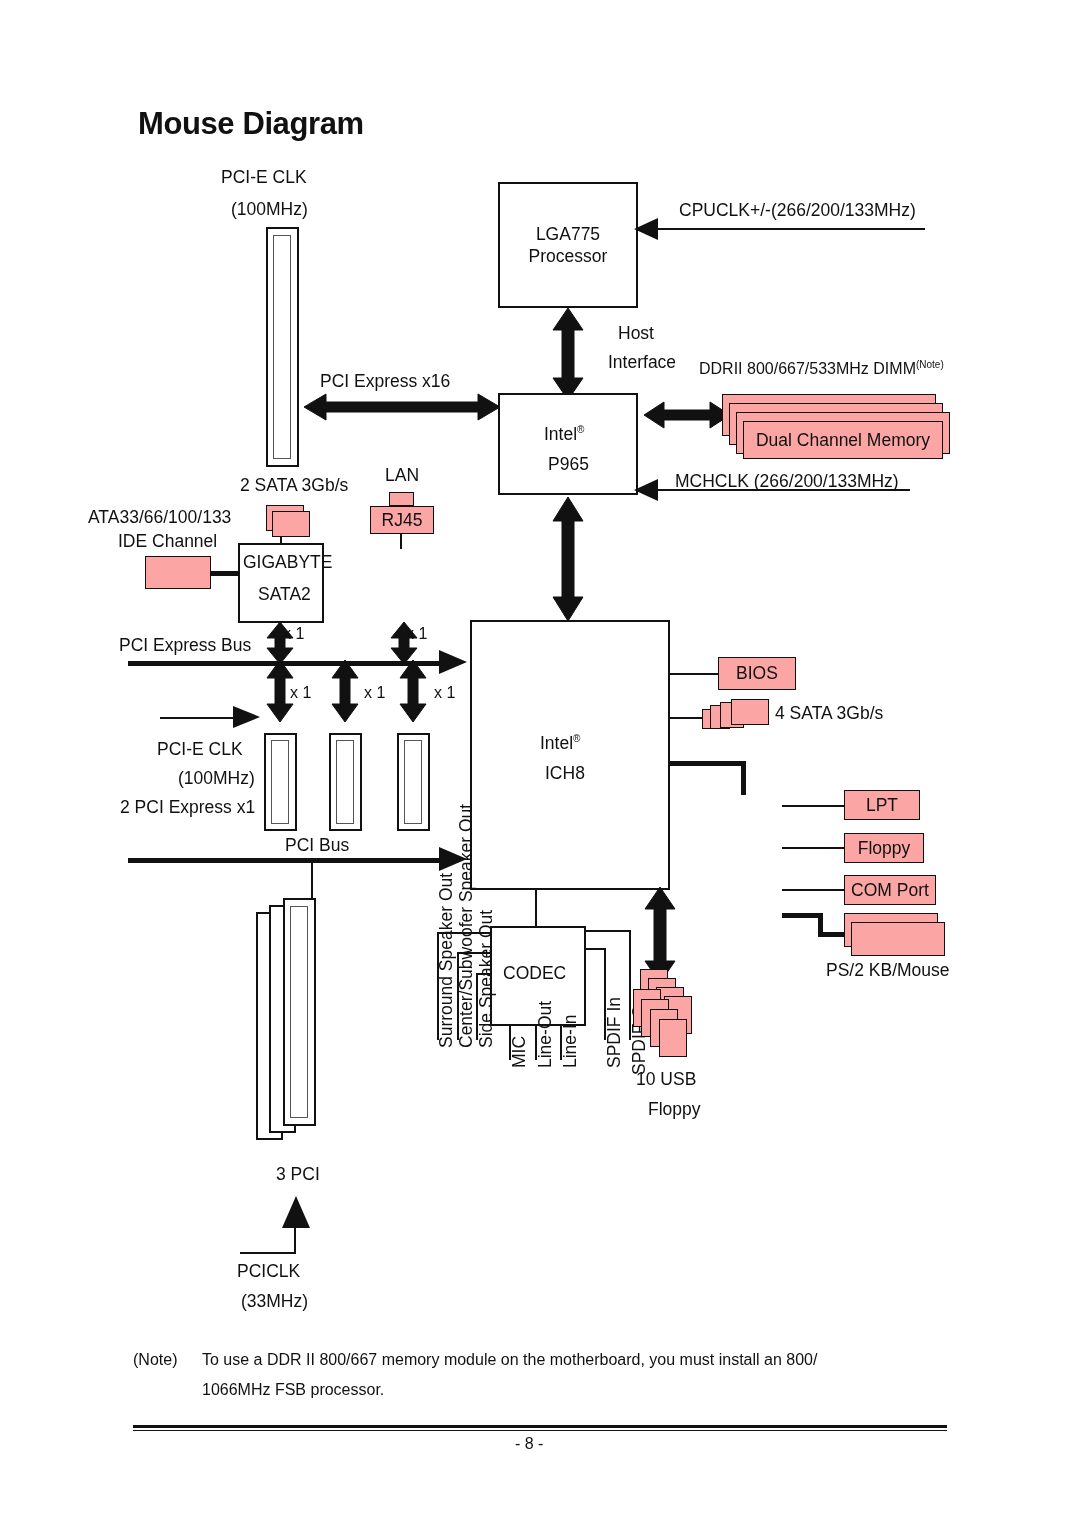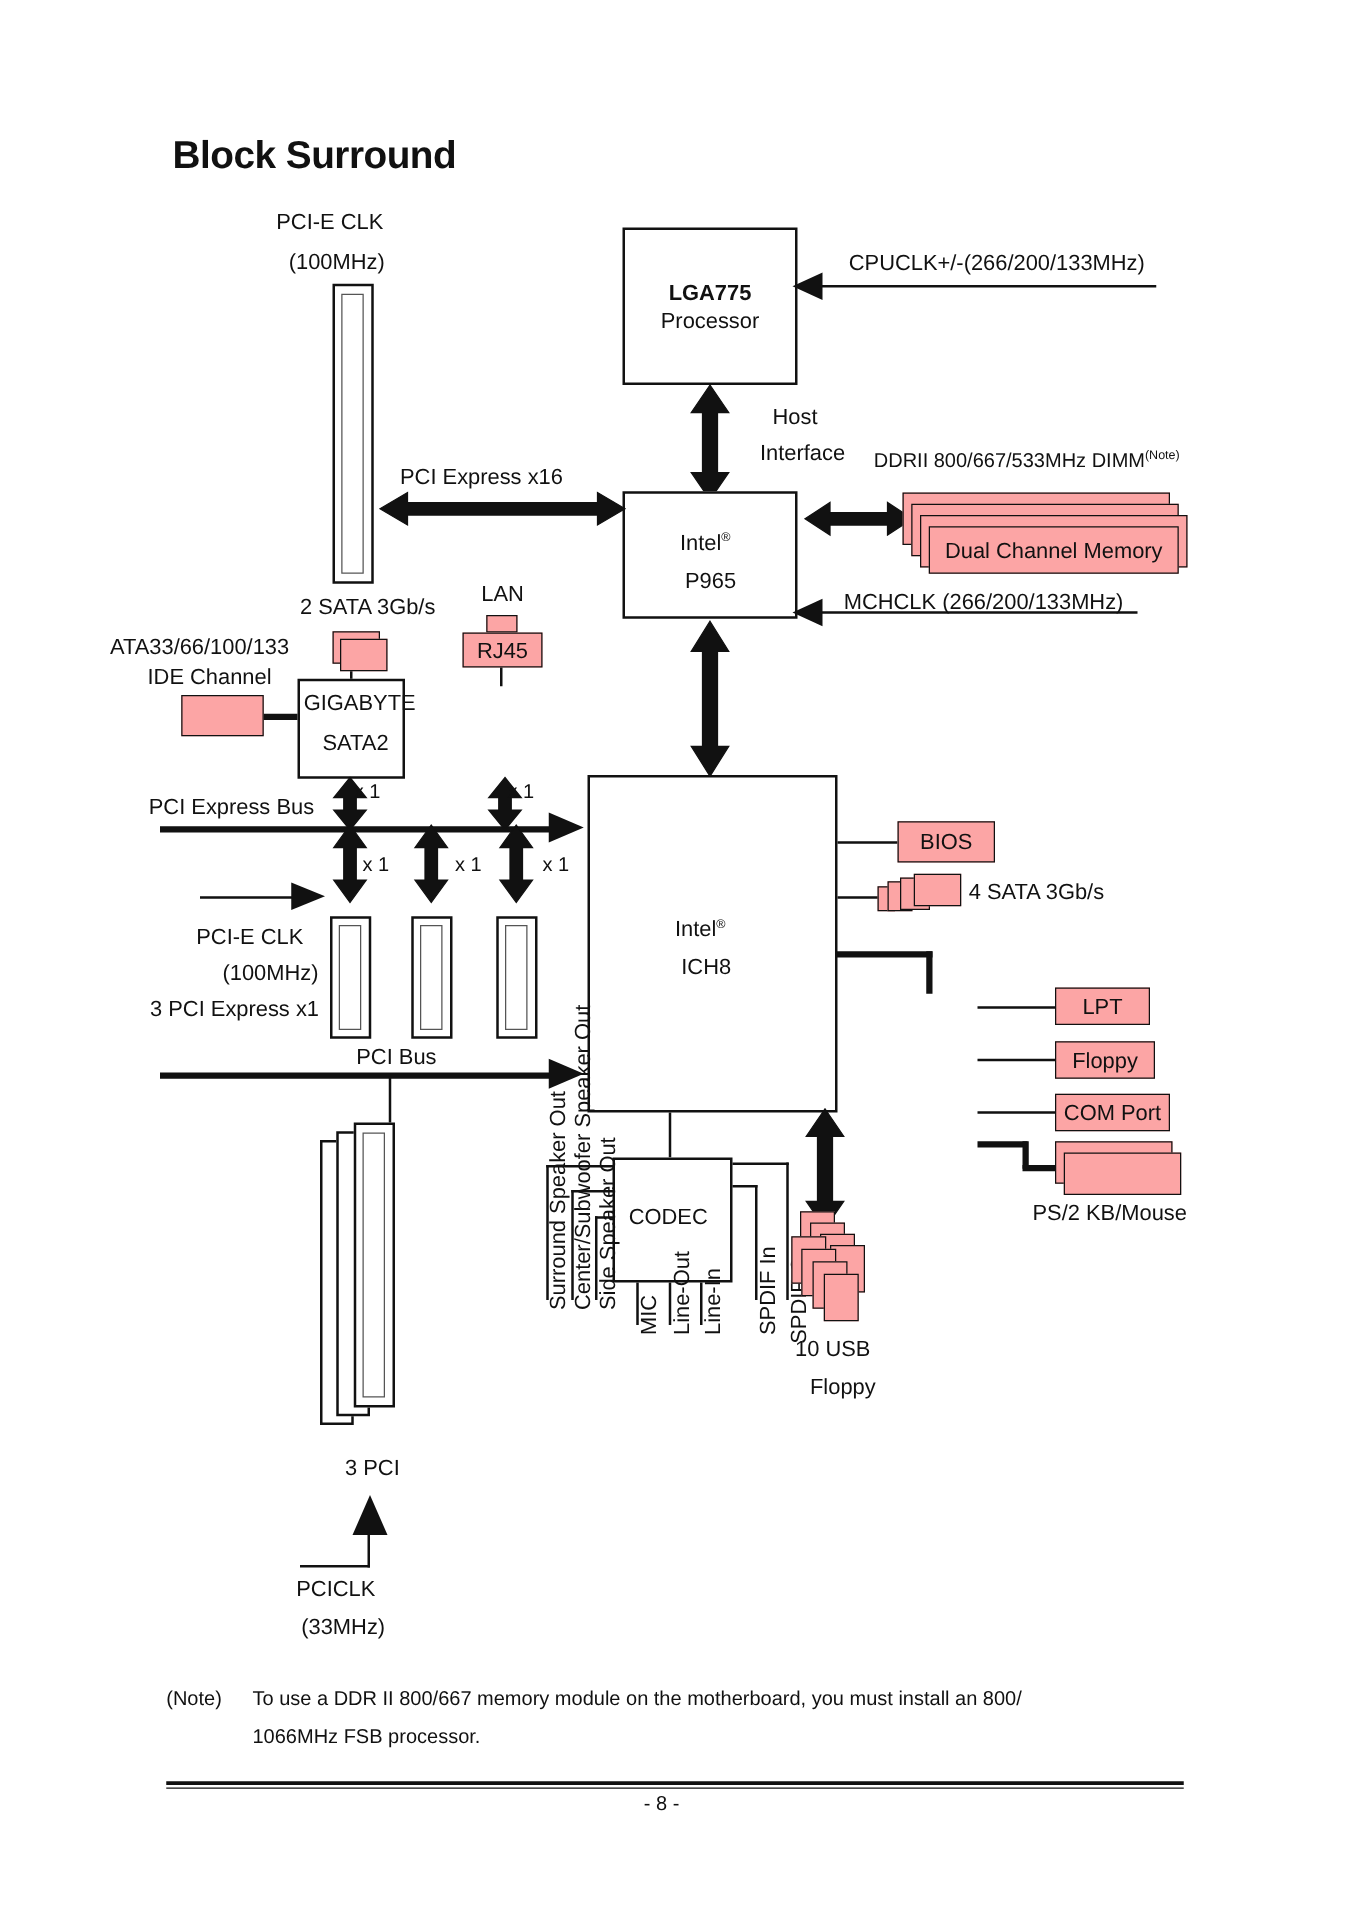--- a/index.html
+++ b/index.html
@@ -21,30 +21,30 @@
   .slotin{position:absolute;border:1.8px solid #555;background:#fff;box-sizing:border-box;}
   svg{position:absolute;overflow:visible;}
   .rot{transform-origin:0 0;}
   .footrule{position:absolute;background:#111;}
 </style>
 </head>
 <body>
 
 <div id="stage">
 
-  <div class="t title" style="left:138px;top:108px;">Block Surround</div>
+  <div class="t title" style="left:138px;top:108px;">Mouse Diagram</div>
 
   <div class="t lbl" style="left:221px;top:168px;">PCI-E CLK</div>
   <div class="t lbl" style="left:231px;top:200px;">(100MHz)</div>
 
   <div class="slot" style="left:266px;top:227px;width:33px;height:240px;"></div>
   <div class="slotin" style="left:273px;top:235px;width:18px;height:224px;"></div>
 
   <div class="box ctr" style="left:498px;top:182px;width:140px;height:126px;flex-direction:column;">
-    <div class="t lbl" style="position:static;font-weight:bold;">LGA775</div>
+    <div class="t lbl" style="position:static;">LGA775</div>
     <div class="t lbl" style="position:static;margin-top:4px;">Processor</div>
   </div>
 
   <div class="t lbl" style="left:679px;top:201px;">CPUCLK+/-(266/200/133MHz)</div>
   <div class="hline" style="left:656px;top:228px;width:269px;"></div>
   <svg style="left:634px;top:216px;" width="26" height="26">
     <polygon points="0,13 24,2 24,24" fill="#111"></polygon>
   </svg>
 
   <div class="t lbl" style="left:618px;top:324px;">Host</div>
@@ -139,21 +139,21 @@
     <polygon points="15,0 28,18 20,18 20,44 28,44 15,62 2,44 10,44 10,18 2,18" fill="#111" stroke="#111" stroke-width="1"></polygon>
   </svg>
   <div class="t lbl-s" style="left:434px;top:685px;">x 1</div>
 
   <div class="hline" style="left:160px;top:717px;width:74px;"></div>
   <svg style="left:230px;top:706px;" width="30" height="24">
     <polygon points="30,11 3,0 3,22" fill="#111"></polygon>
   </svg>
   <div class="t lbl" style="left:157px;top:740px;">PCI-E CLK</div>
   <div class="t lbl" style="left:178px;top:769px;">(100MHz)</div>
-  <div class="t lbl" style="left:120px;top:798px;">3 PCI Express x1</div>
+  <div class="t lbl" style="left:120px;top:798px;">2 PCI Express x1</div>
 
   <div class="slot" style="left:264px;top:733px;width:33px;height:98px;"></div>
   <div class="slotin" style="left:271px;top:740px;width:18px;height:84px;"></div>
   <div class="slot" style="left:329px;top:733px;width:33px;height:98px;"></div>
   <div class="slotin" style="left:336px;top:740px;width:18px;height:84px;"></div>
   <div class="slot" style="left:397px;top:733px;width:33px;height:98px;"></div>
   <div class="slotin" style="left:404px;top:740px;width:18px;height:84px;"></div>
 
   <div class="box" style="left:470px;top:620px;width:200px;height:270px;">
     <div class="t lbl" style="left:68px;top:112px;"><span>Intel</span><span class="sup">®</span></div>

